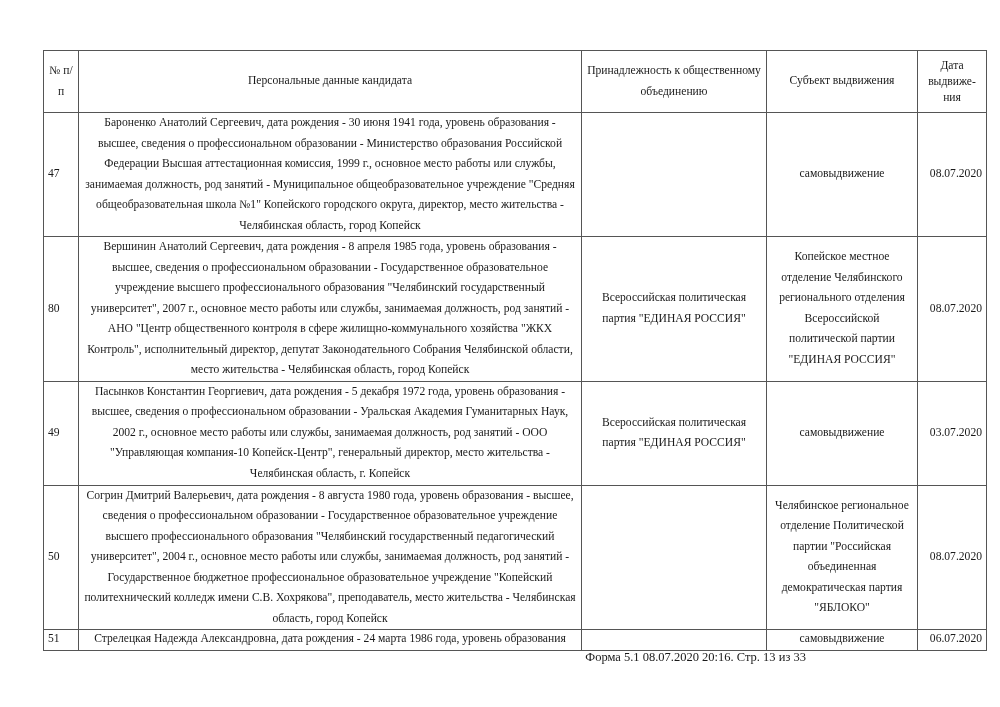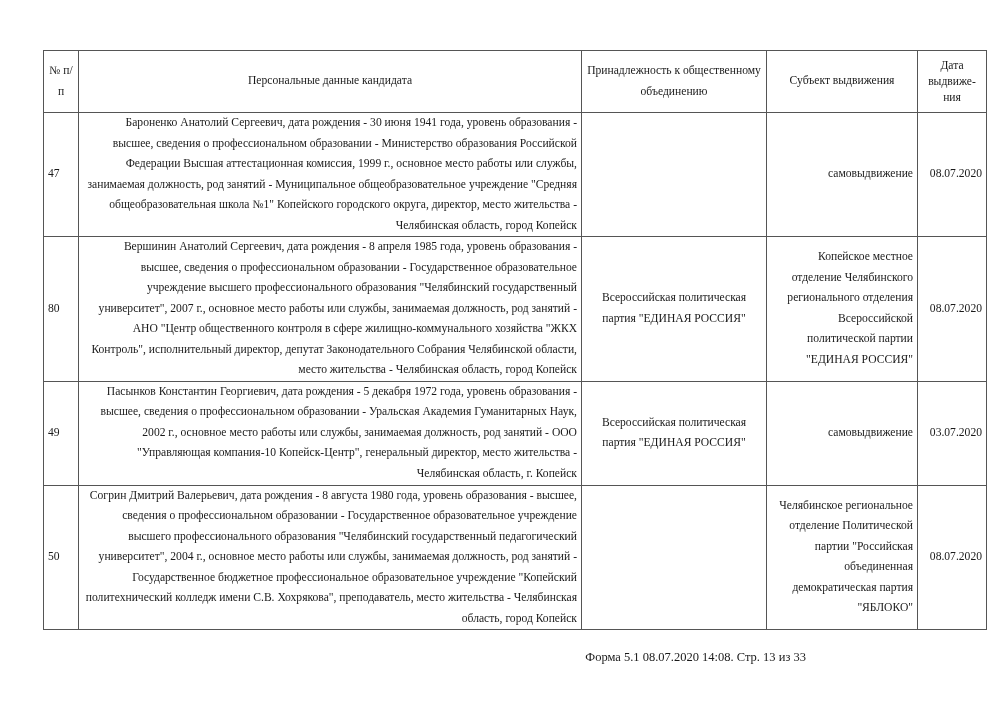--- a/index.html
+++ b/index.html
@@ -44,23 +44,23 @@
 
     th { text-align: center; }
     tr.head-row { height: 62px; }
     tr.row-47 { height: 124px; }
     tr.row-48 { height: 143px; }
     tr.row-49 { height: 104px; }
     tr.row-50 { height: 143px; }
     tr.row-51 { height: 21px; }
 
     td.num { }
-    td.data { text-align: right; padding-left: 6px; padding-right: 6px; }
+    td.data { text-align: center; padding-left: 6px; padding-right: 6px; }
     td.party { text-align: center; padding: 0 10px; margin-top: 24px; }
-    td.subj { text-align: right; padding: 0 8px; }
+    td.subj { text-align: center; padding: 0 8px; }
     td.date { text-align: right; padding: 0 2px; }
 
     tr.row-51 td { line-height: 18px; vertical-align: top; }
 
     th.h-date { line-height: 16px; }
 
     .footer {
       position: absolute;
       right: 22px;
       top: 650px;
@@ -111,17 +111,24 @@
         <td class="subj">самовыдвижение</td>
         <td class="date">03.07.2020</td>
       </tr>
       <tr class="row-50">
         <td class="num">50</td>
         <td class="data">Согрин Дмитрий Валерьевич, дата рождения - 8 августа 1980 года, уровень образования - высшее, сведения о профессиональном образовании - Государственное образовательное учреждение высшего профессионального образования "Челябинский государственный педагогический университет", 2004 г., основное место работы или службы, занимаемая должность, род занятий - Государственное бюджетное профессиональное образовательное учреждение "Копейский политехнический колледж имени С.В. Хохрякова", преподаватель, место жительства - Челябинская область, город Копейск</td>
         <td class="party"></td>
         <td class="subj">Челябинское региональное отделение Политической партии "Российская объединенная демократическая партия "ЯБЛОКО"</td>
         <td class="date">08.07.2020</td>
       </tr>
+      <tr class="row-51">
+        <td class="num">51</td>
+        <td class="data">Стрелецкая Надежда Александровна, дата рождения - 24 марта 1986 года, уровень образования</td>
+        <td class="party"></td>
+        <td class="subj">самовыдвижение</td>
+        <td class="date">06.07.2020</td>
+      </tr>
     </tbody>
   </table>
 
-  <div class="footer">Форма 5.1 08.07.2020 14:08. Стр. 13 из 33</div>
+  <div class="footer">Форма 5.1 08.07.2020 20:16. Стр. 13 из 33</div>
 </div>
 
 </body></html>

